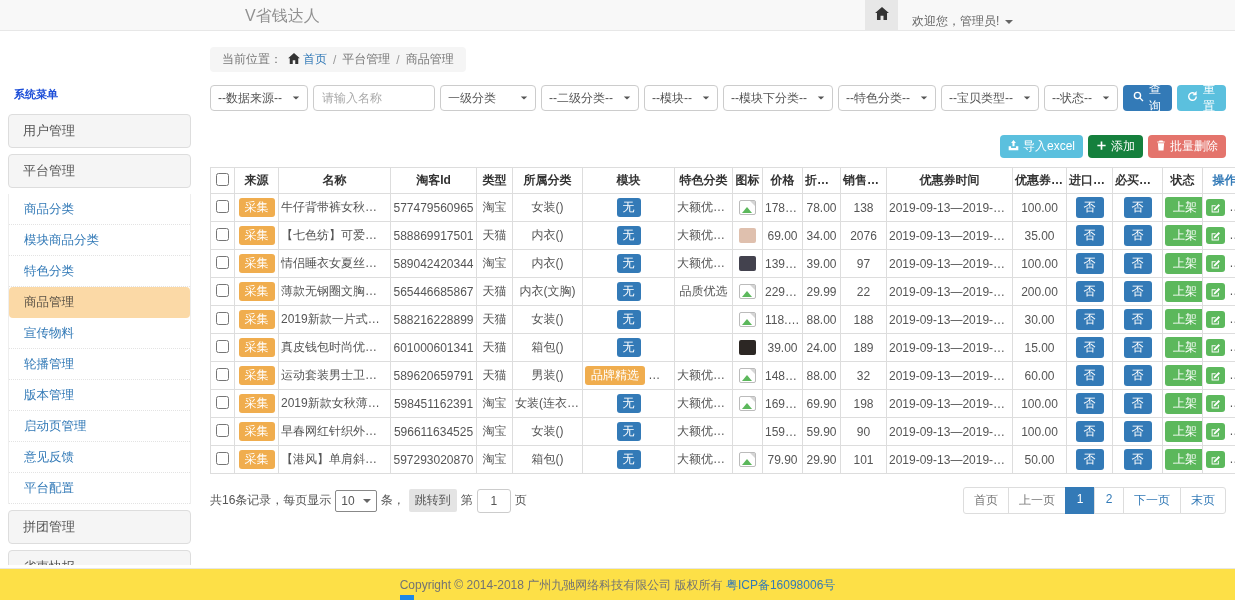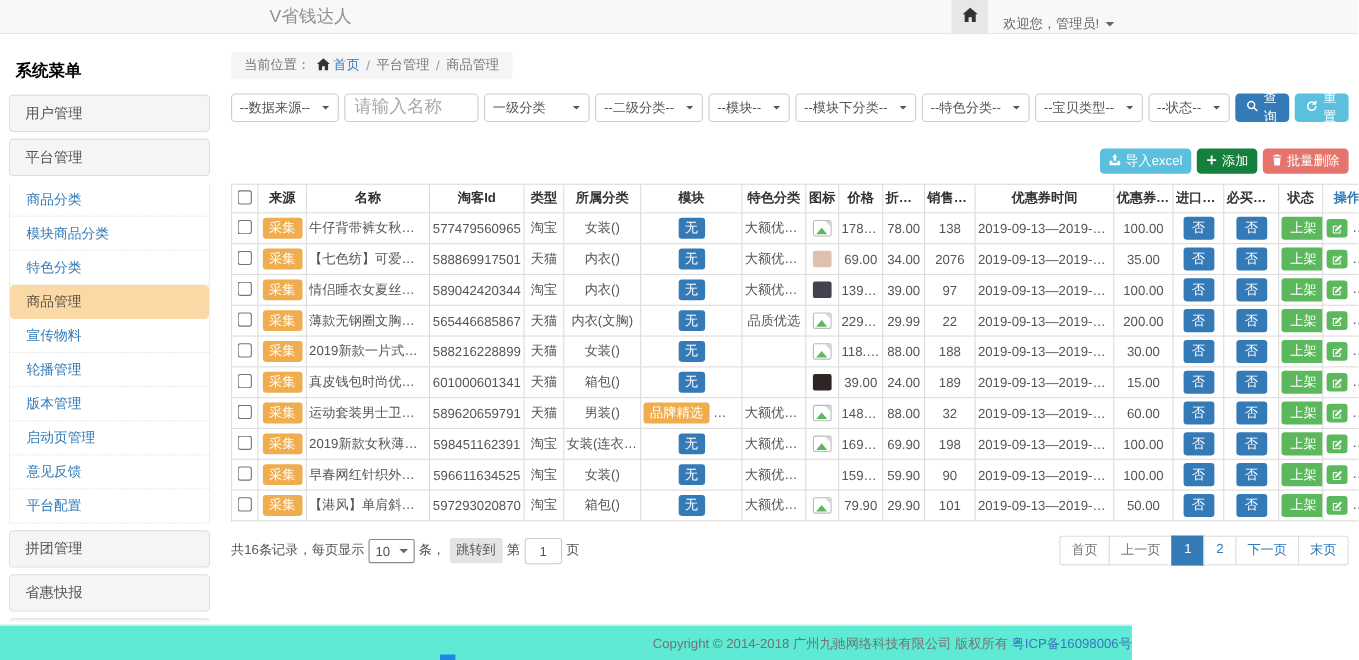--- a/index.html
+++ b/index.html
@@ -13,40 +13,40 @@
   .home-btn { width:33px; height:30px; background:#e7e7e7; display:flex; align-items:center; justify-content:center; cursor:pointer; }
   .welcome { padding:0 14px; display:flex; align-items:center; gap:6px; color:#666; cursor:pointer; }
   .caret { width:0; height:0; border-left:4px solid transparent; border-right:4px solid transparent; border-top:4px solid #666; }
 
   
   .content { position:relative; height:537px; }
   .sidebar { position:absolute; left:8px; top:18px; width:183px; height:516px; overflow:hidden; }
   .main { position:absolute; left:210px; top:16px; width:1016px; }
 
   
-  .sb-title { color:#000000; font-size:15px; font-weight:bold; padding:6px 6px 12px 6px; }
+  .sb-title { color:#1d4ed8; font-size:11px; font-weight:bold; padding:6px 6px 12px 6px;margin-top:32px; }
   .sb-group { height:34px; line-height:32px; background:#f5f5f5; border:1px solid #ddd; border-radius:4px;
     padding-left:14px; color:#555; font-size:13px; margin-bottom:6px; cursor:pointer; }
   .sb-sub { border-left:1px solid #eee; border-right:1px solid #eee; margin-bottom:6px; background:#fff; }
   .sb-sub-item { height:31px; line-height:31px; padding-left:15px; color:#337ab7; font-size:12.5px;
     border-bottom:1px dotted #e3e3e3; cursor:pointer; }
   .sb-sub-item.active { background:#fbd9a6; border-radius:4px; color:#5b5347; border-bottom-color:transparent; }
 
   
   .breadcrumb { display:inline-flex; align-items:center; gap:6px; background:#f5f5f5; border-radius:4px;
     padding:4px 12px; color:#777; margin-bottom:13px; }
   .breadcrumb a { color:#337ab7; text-decoration:none; display:inline-flex; align-items:center; gap:3px; cursor:pointer; }
   .bc-sep { color:#999; }
 
   
   .filters { display:flex; align-items:center; gap:5px; margin-bottom:24px; }
   .f-select { display:inline-flex; align-items:center; justify-content:space-between; gap:10px; height:26px;
     border:1px solid #ccc; border-radius:4px; background:#fff; padding:0 7px; color:#555; cursor:pointer; white-space:nowrap; }
   .f-select .caret { border-top-color:#555; transform:scale(.8); }
-  .f-input { height:26px; width:122px; border:1px solid #ccc; border-radius:4px; padding:0 8px; font-size:16px; color:#555;
+  .f-input { height:26px; width:122px; border:1px solid #ccc; border-radius:4px; padding:0 8px; font-size:12px; color:#555;
     font-family:inherit; }
   .f-input::placeholder { color:#aaa; }
   .btn { display:inline-flex; align-items:center; gap:4px; border:none; border-radius:4px; color:#fff;
     font-size:12px; padding:0 10px; height:26px; cursor:pointer; font-family:inherit; }
   .btn-primary { background:#337ab7; }
   .btn-info { background:#5bc0de; }
   .btn-success { background:#15803d; }
   .btn-danger-light { background:#e4746c; }
 
   
@@ -91,22 +91,22 @@
   .pager { display:inline-flex; }
   .pager span { display:inline-block; min-width:30px; padding:4px 10px; border:1px solid #ddd; margin-left:-1px;
     text-align:center; cursor:pointer; background:#fff; }
   .pager .pg-disabled { color:#777; }
   .pager .pg-link { color:#337ab7; }
   .pager .pg-active { background:#337ab7; border-color:#337ab7; color:#fff; }
   .pager span:first-child { border-radius:3px 0 0 3px; }
   .pager span:last-child { border-radius:0 3px 3px 0; }
 
   
-  .footer { position:absolute; left:0; bottom:0; width:1029px; height:32px; background:#5eead4;
-    border-top:1px solid #e7e7e7; text-align:right; line-height:32px; color:#737373; }
+  .footer { position:absolute; left:0; bottom:0; width:1235px; height:32px; background:#fde047;
+    border-top:1px solid #e7e7e7; text-align:center; line-height:32px; color:#737373; }
   .footer a { color:#337ab7; text-decoration:none; cursor:pointer; }
   .blue-artifact { position:absolute; left:400px; bottom:0; width:14px; height:5px; background:#1e88e5; }
 </style>
 </head>
 <body>
 
 <div class="topbar">
   <div class="topbar-title">V省钱达人</div>
   <div class="topbar-right">
     <div class="home-btn">

